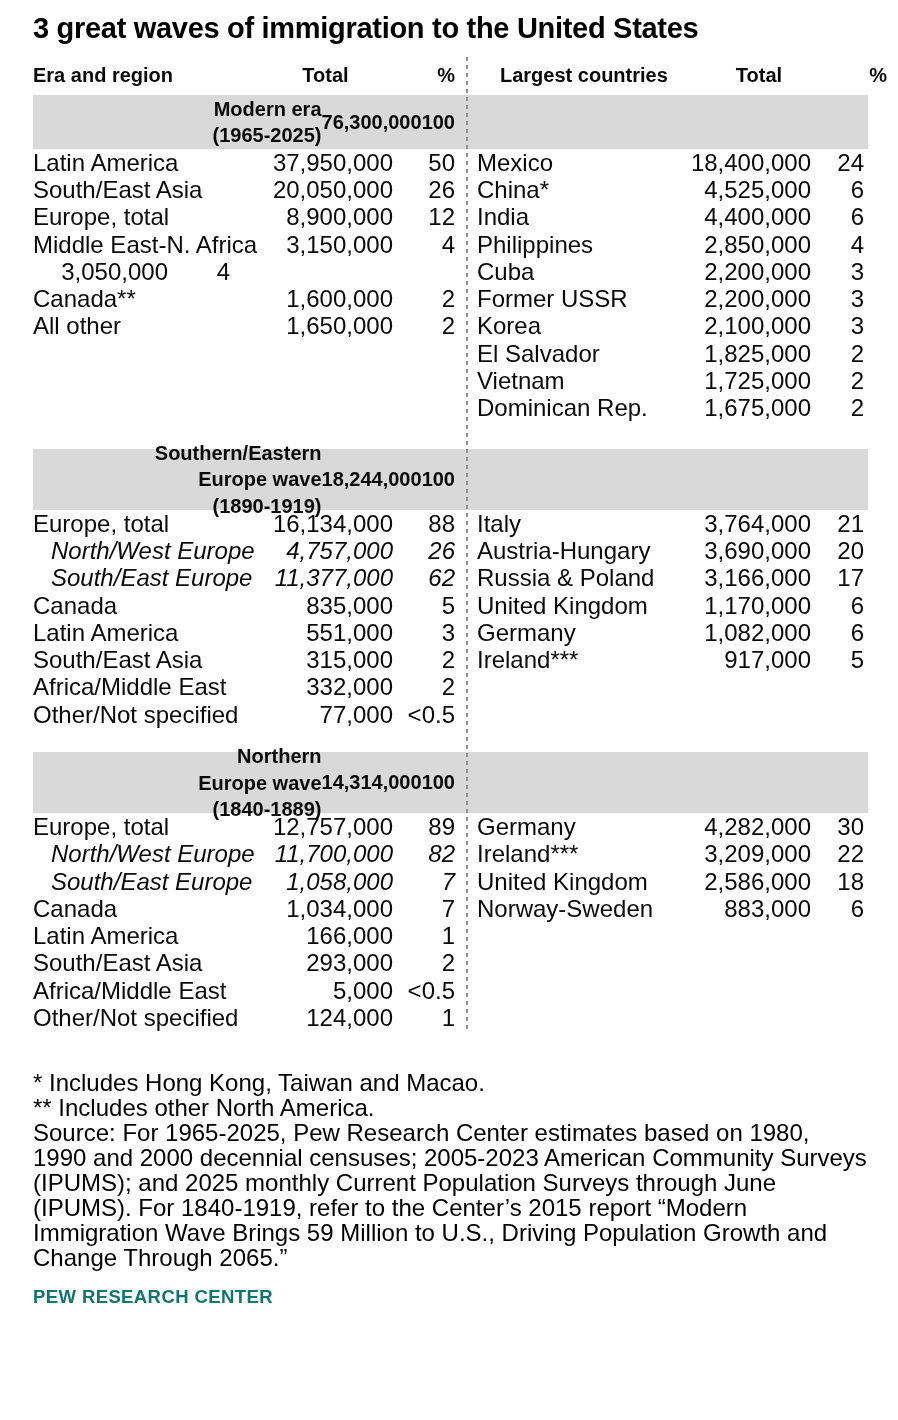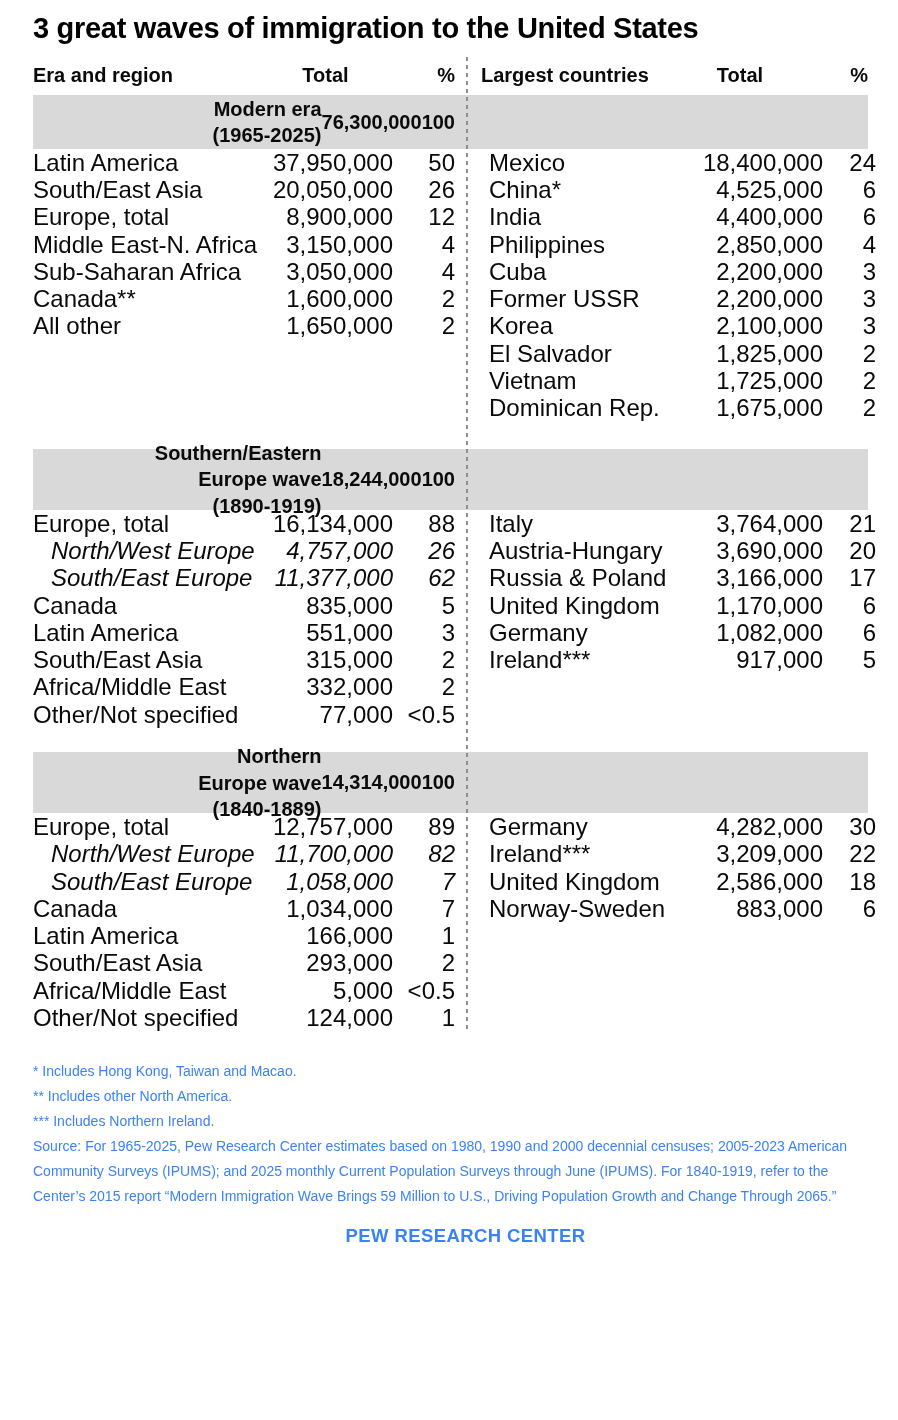--- a/index.html
+++ b/index.html
@@ -41,20 +41,21 @@
   .half-l .tot, .rows-l .tot { width: 135px; }
   .half-l .pct, .rows-l .pct { width: 62px; }
   .half-r .tot, .rows-r .tot { width: 150px; }
   .half-r .pct, .rows-r .pct { width: 53px; }
   .hdr {
     font-weight: bold;
     font-size: 20px;
     height: 40px;
     align-items: flex-end;
     padding-bottom: 8px;
+    gap: 19px;
   }
   .hdr .half-l, .hdr .half-r { align-items: flex-end; }
   .hdr .tot { text-align: center; }
   .band {
     background: #d9d9d9;
     width: 835px;
     margin-left: 33px;
     display: flex;
     align-items: center;
   }
@@ -67,46 +68,45 @@
     font-weight: bold;
     font-size: 20px;
     line-height: 26.5px;
     text-align: right;
   }
   .era-line { display: block; }
   .era-line:empty { display: none; }
   .band .tot, .band .pct { font-weight: bold; font-size: 20px; }
   .content { display: flex; align-items: flex-start; }
   .rows-l { width: 422px; margin-left: 33px; }
-  .rows-r { width: 387px; margin-left: 34px; }
+  .rows-r { width: 387px; margin-left: 22px; }
   .row {
     display: flex;
     align-items: center;
     height: 27.3px;
     font-size: 24px;
   }
   .row.italic { font-style: italic; }
   .row.italic .lbl { padding-left: 18px; }
   .sec-1 { margin-bottom: 27px; }
   .sec-2 { margin-bottom: 24px; }
   .notes {
     width: 835px;
-    margin: 27px 30px 0 33px;
-    color: #3b82f6;
-    font-size: 14px;
+    margin: 38px 30px 0 33px;
+    color: #000000;
+    font-size: 24px;
     line-height: 25px;
   }
   .notes p { margin: 0; }
   .brand {
     margin: 16px 0 0 33px;
     font-size: 18.5px;
     font-weight: bold;
     letter-spacing: 0.4px;
-    color: #3b82f6;
-    text-align: center;
+    color: #0f766e;
   }
 </style>
 </head>
 <body>
 
 <div class="page">
 
   <h1 class="title">3 great waves of immigration to the United States</h1>
 
   <div class="twrap">
@@ -153,21 +153,20 @@
               <span class="lbl">Europe, total</span>
               <span class="tot">8,900,000</span>
               <span class="pct">12</span>
             </div>
             <div class="row">
               <span class="lbl">Middle East-N. Africa</span>
               <span class="tot">3,150,000</span>
               <span class="pct">4</span>
             </div>
             <div class="row">
-              <span class="lbl">Sub-Saharan Africa</span>
               <span class="tot">3,050,000</span>
               <span class="pct">4</span>
             </div>
             <div class="row">
               <span class="lbl">Canada**</span>
               <span class="tot">1,600,000</span>
               <span class="pct">2</span>
             </div>
             <div class="row">
               <span class="lbl">All other</span>
@@ -397,19 +396,18 @@
               <span class="pct">6</span>
             </div>
           </div>
       </div>
     </section>
   </div>
 
   <div class="notes">
     <p>* Includes Hong Kong, Taiwan and Macao.</p>
     <p>** Includes other North America.</p>
-    <p>*** Includes Northern Ireland.</p>
     <p>Source: For 1965-2025, Pew Research Center estimates based on 1980, 1990 and 2000 decennial censuses; 2005-2023 American Community Surveys (IPUMS); and 2025 monthly Current Population Surveys through June (IPUMS). For 1840-1919, refer to the Center’s 2015 report “Modern Immigration Wave Brings 59 Million to U.S., Driving Population Growth and Change Through 2065.”</p>
   </div>
 
   <div class="brand">PEW RESEARCH CENTER</div>
 
 </div>
 
 </body></html>

